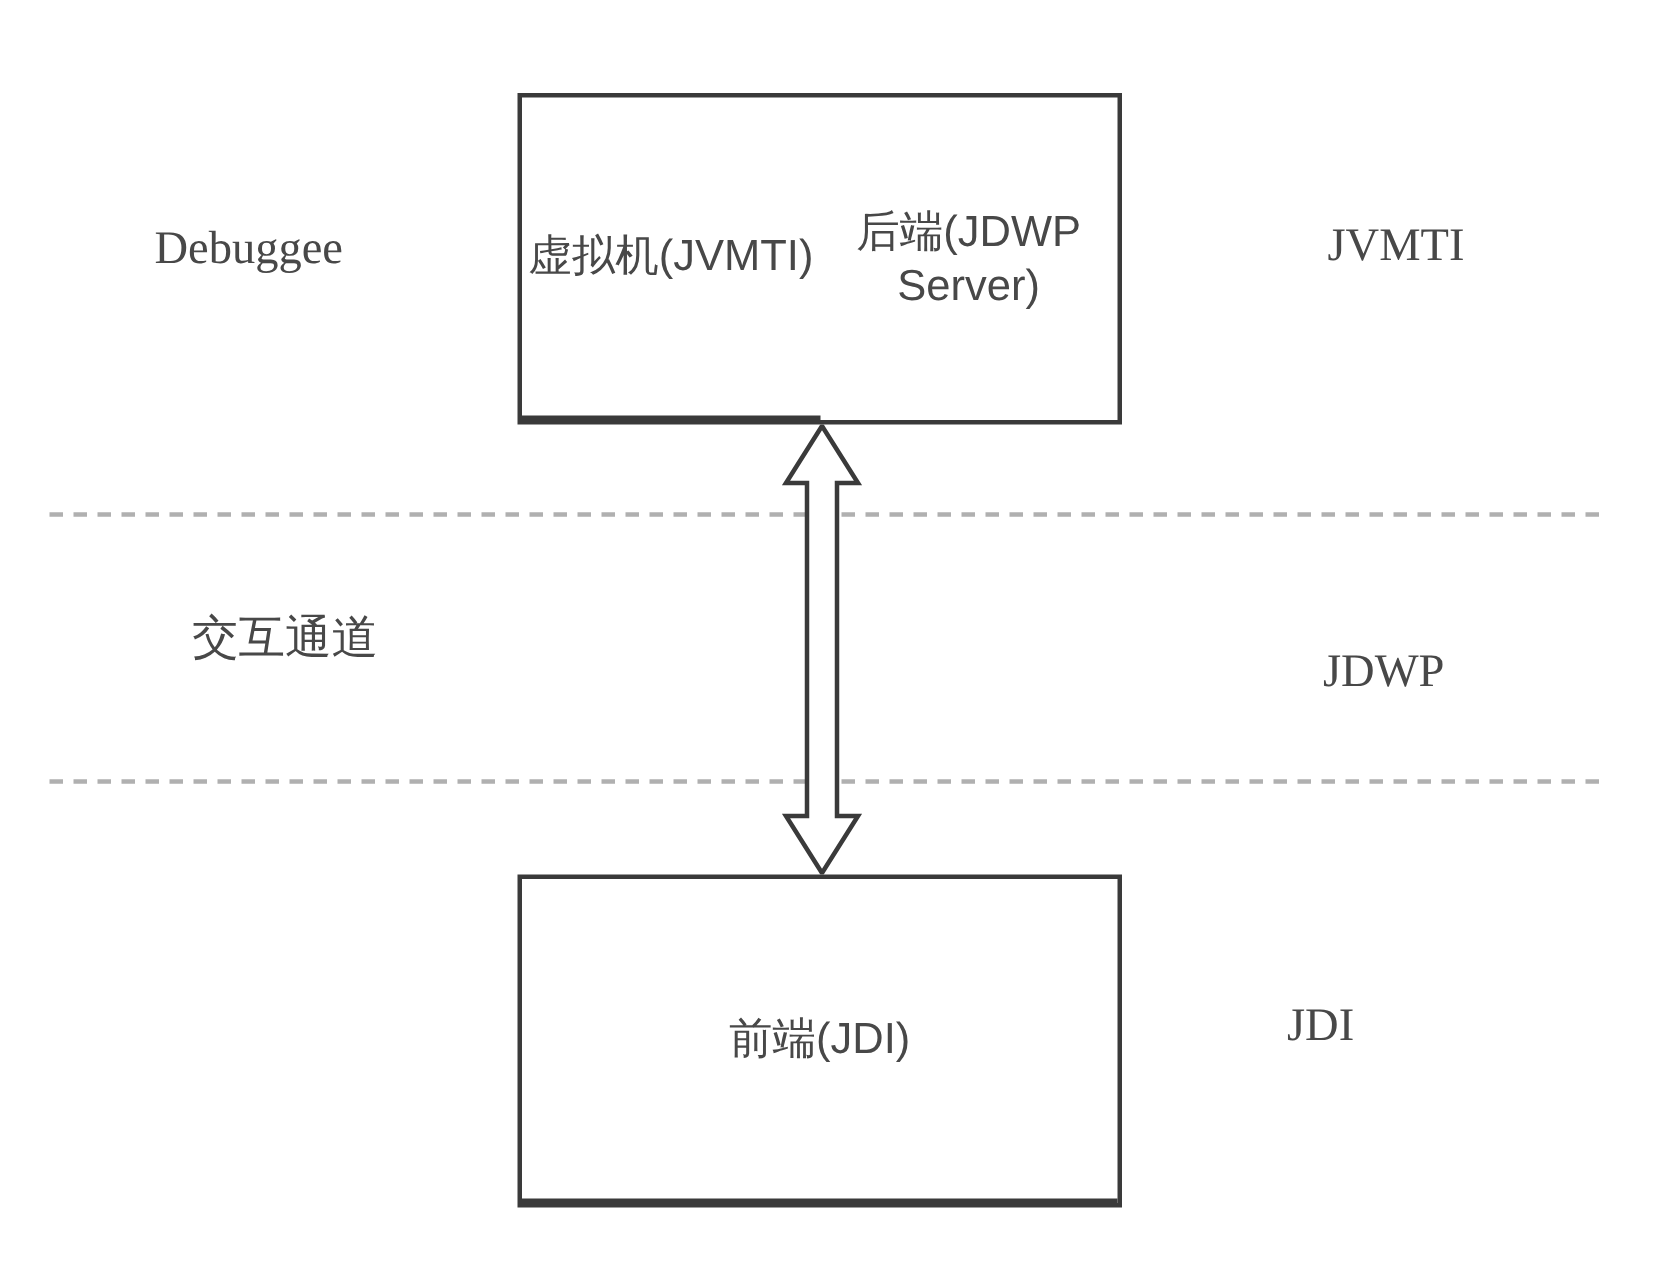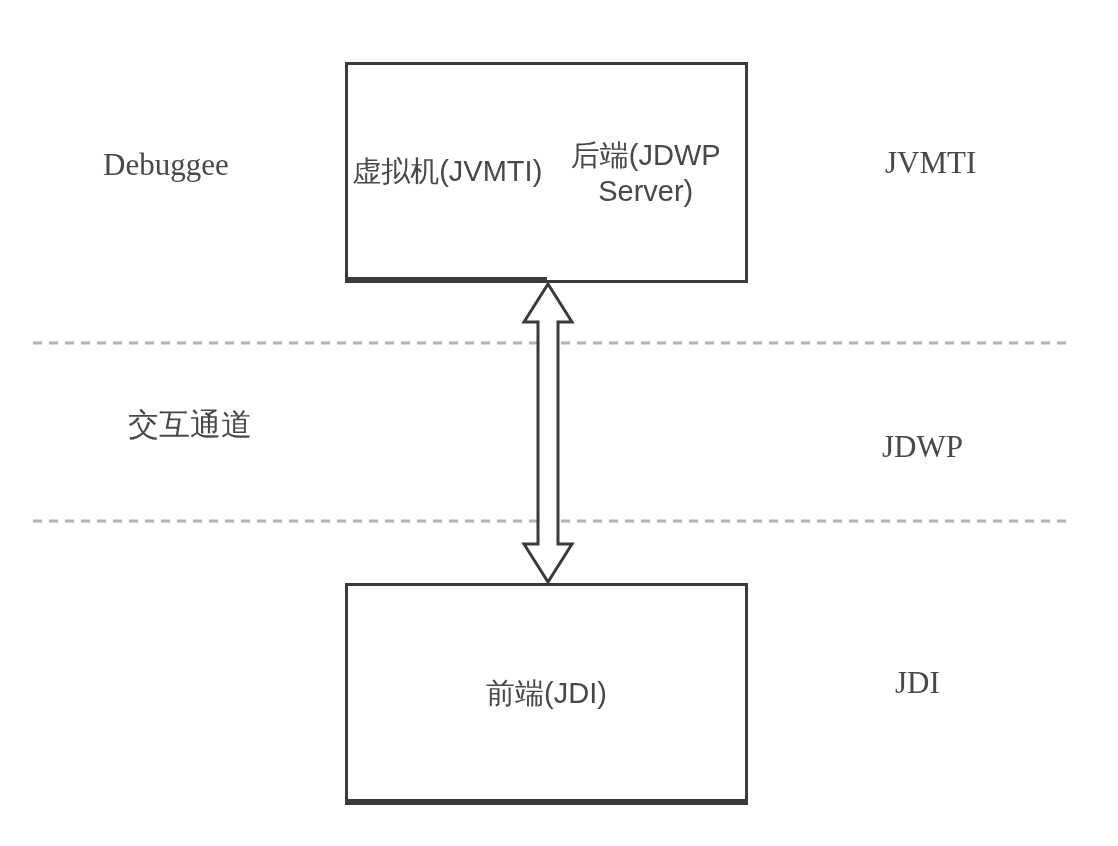--- a/index.html
+++ b/index.html
@@ -58,21 +58,21 @@
     font-size:31px;
     line-height:34px;
     white-space:nowrap;
     font-family:Liberation Serif, serif;
   }
   .lbl-debuggee{left:103px;top:148px;}
   .lbl-jvmti{left:885px;top:146px;}
   .lbl-channel{left:128px;top:408px;}
   .lbl-jdwp{left:882px;top:406px;margin-top:24px;}
   .lbl-debugger{left:103px;top:668px;}
-  .lbl-jdi{left:895px;top:666px;}
+  .lbl-jdi{left:858px;top:666px;}
 </style>
 </head>
 <body>
 
 <div class="canvas">
 
   <svg class="connector-layer" viewBox="0 0 1118 846" xmlns="http://www.w3.org/2000/svg">
     <line class="dashed-line" x1="33" y1="343" x2="1067" y2="343"></line>
     <line class="dashed-line" x1="33" y1="521" x2="1067" y2="521"></line>
     <polygon class="arrow" points="548,284 572,322 558,322 558,544 572,544 548,582 524,544 538,544 538,322 524,322"></polygon>

